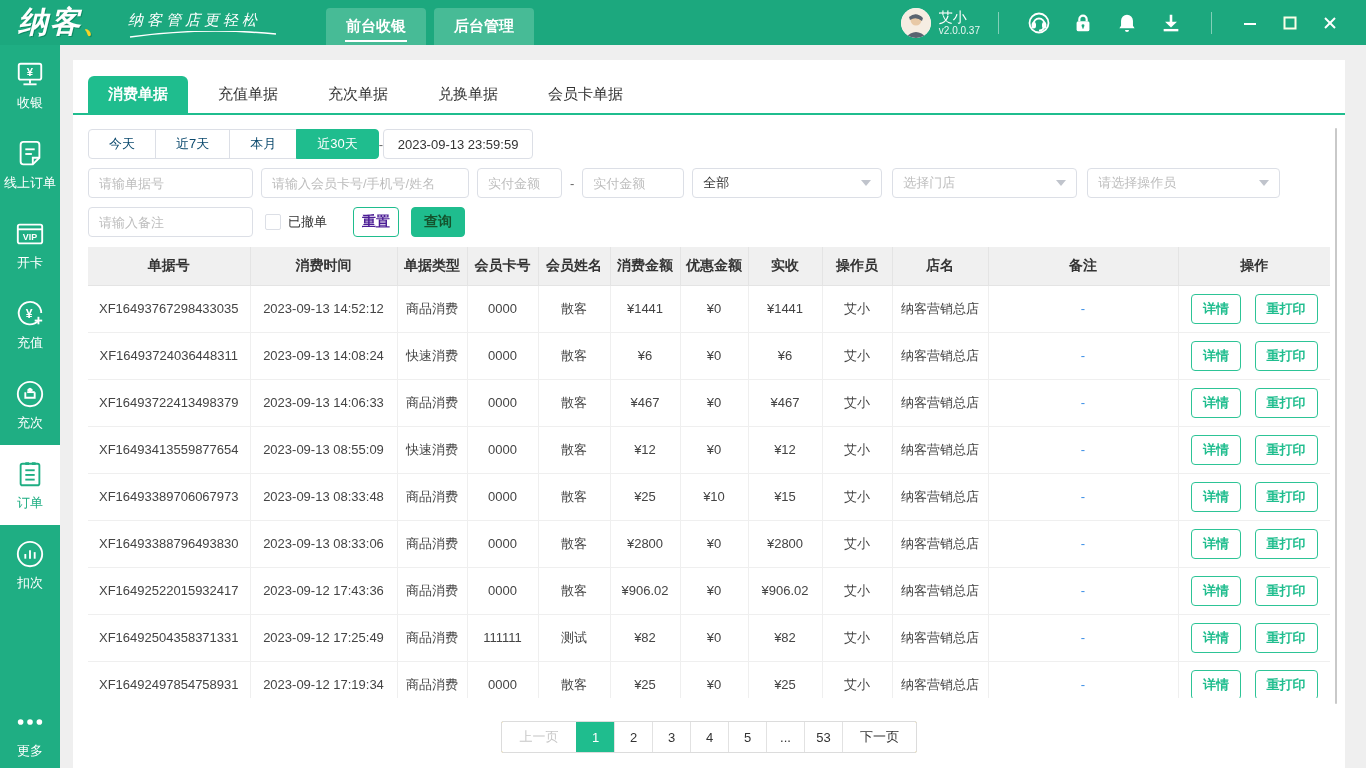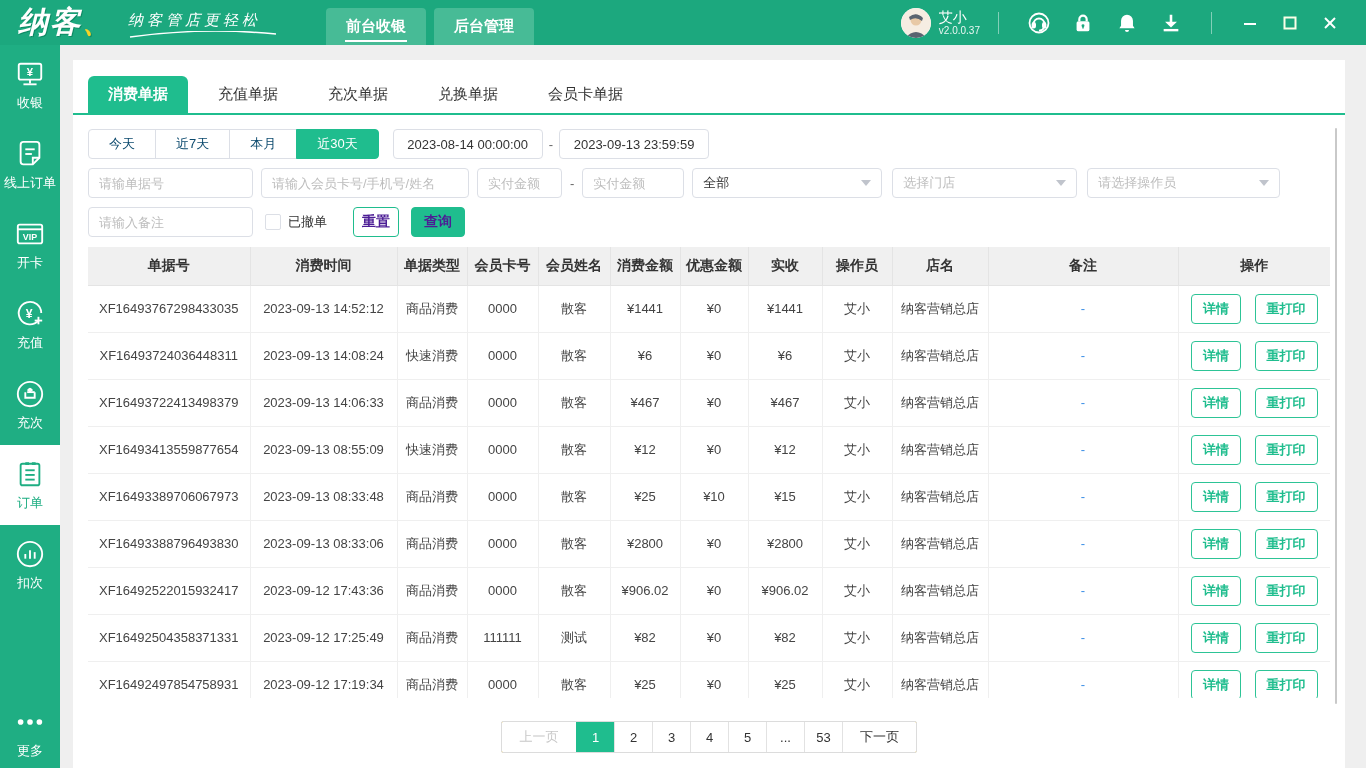--- a/index.html
+++ b/index.html
@@ -59,21 +59,21 @@
   .f-select { height:30px; border:1px solid #dcdfe6; border-radius:4px; background:#fff; display:flex; align-items:center; padding:0 10px; font-size:13px; cursor:pointer; }
   .f-select .sel-text { flex:1; }
   .f-select .sel-text.filled { color:#333; }
   .f-select .sel-text.placeholder { color:#bdbdbd; }
   .chevron { width:0; height:0; border-left:5px solid transparent; border-right:5px solid transparent; border-top:6px solid #c0c4cc; }
   .gap8 { margin-left:8px; }
   .checkbox-wrap { display:flex; align-items:center; margin-left:12px; cursor:pointer; }
   .checkbox { width:16px; height:16px; border:1px solid #dcdfe6; border-radius:2px; background:#fff; }
   .checkbox-label { font-size:13px; color:#333; margin-left:7px; }
   .btn-reset { height:30px; width:46px; margin-left:26px; border:1px solid #1fbd8e; color:#4c1d95; background:#fff; border-radius:4px; font-size:14px; font-weight:bold; cursor:pointer; font-family:inherit; }
-  .btn-query { height:30px; width:54px; margin-left:12px; border:1px solid #1fbd8e; color:#4c1d95; background:#1fbd8e; border-radius:4px; font-size:14px; font-weight:bold; cursor:pointer; font-family:inherit; }
+  .btn-query { height:30px; width:54px; margin-left:12px; border:1px solid #1fbd8e; color:#14532d; background:#1fbd8e; border-radius:4px; font-size:14px; font-weight:bold; cursor:pointer; font-family:inherit; }
 
   
   .table-wrap { margin:10px 15px 0 15px; height:451px; overflow:hidden; }
   table { width:1242px; border-collapse:collapse; table-layout:fixed; }
   th { background:#f0f0f0; height:38px; font-size:14px; color:#333; font-weight:bold; border:1px solid #e4e4e4; border-top:none; }
   th:first-child { border-left:none; } th:last-child { border-right:none; }
   td { height:47px; font-size:13px; color:#444; text-align:center; border:1px solid #efefef; background:#fff; }
   td:first-child { border-left:none; } td:last-child { border-right:none; }
   th:nth-child(1),td:nth-child(1){width:162px;}
   th:nth-child(2),td:nth-child(2){width:147px;}
@@ -282,21 +282,20 @@
   </div>
 
   <div class="filters">
     <div class="f-row">
       <div class="preset-group">
         <button class="preset-btn">今天</button>
         <button class="preset-btn">近7天</button>
         <button class="preset-btn">本月</button>
         <button class="preset-btn active">近30天</button>
       </div>
-      <input class="f-input date-input" value="2023-08-14 00:00:00" style="">
       <span class="dash">-</span>
       <input class="f-input date-input" style="margin-left: 0px;" value="2023-09-13 23:59:59">
     </div>
 
     <div class="f-row">
       <input class="f-input" style="width: 165px;" placeholder="请输单据号">
       <input class="f-input gap8" style="width: 208px;" placeholder="请输入会员卡号/手机号/姓名">
       <input class="f-input gap8" style="width: 85px;" placeholder="实付金额">
       <span class="dash" style="margin:0 8px;">-</span>
       <input class="f-input" style="width: 102px;" placeholder="实付金额">

